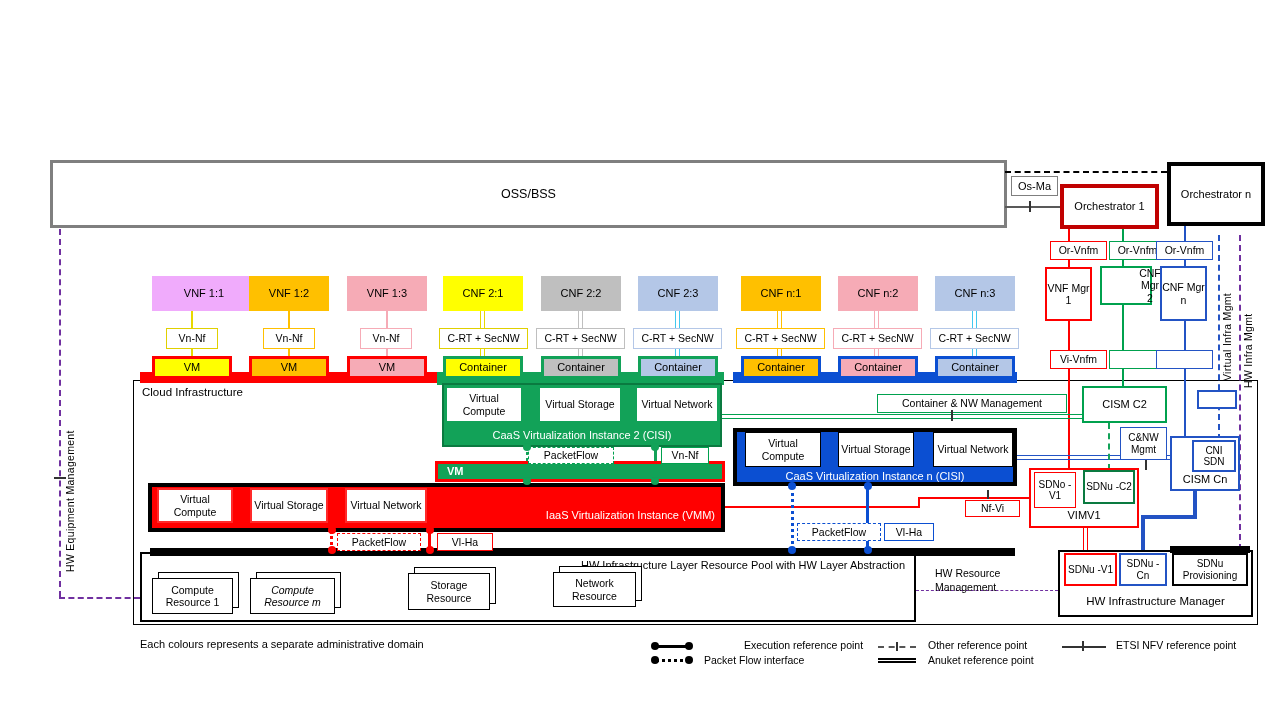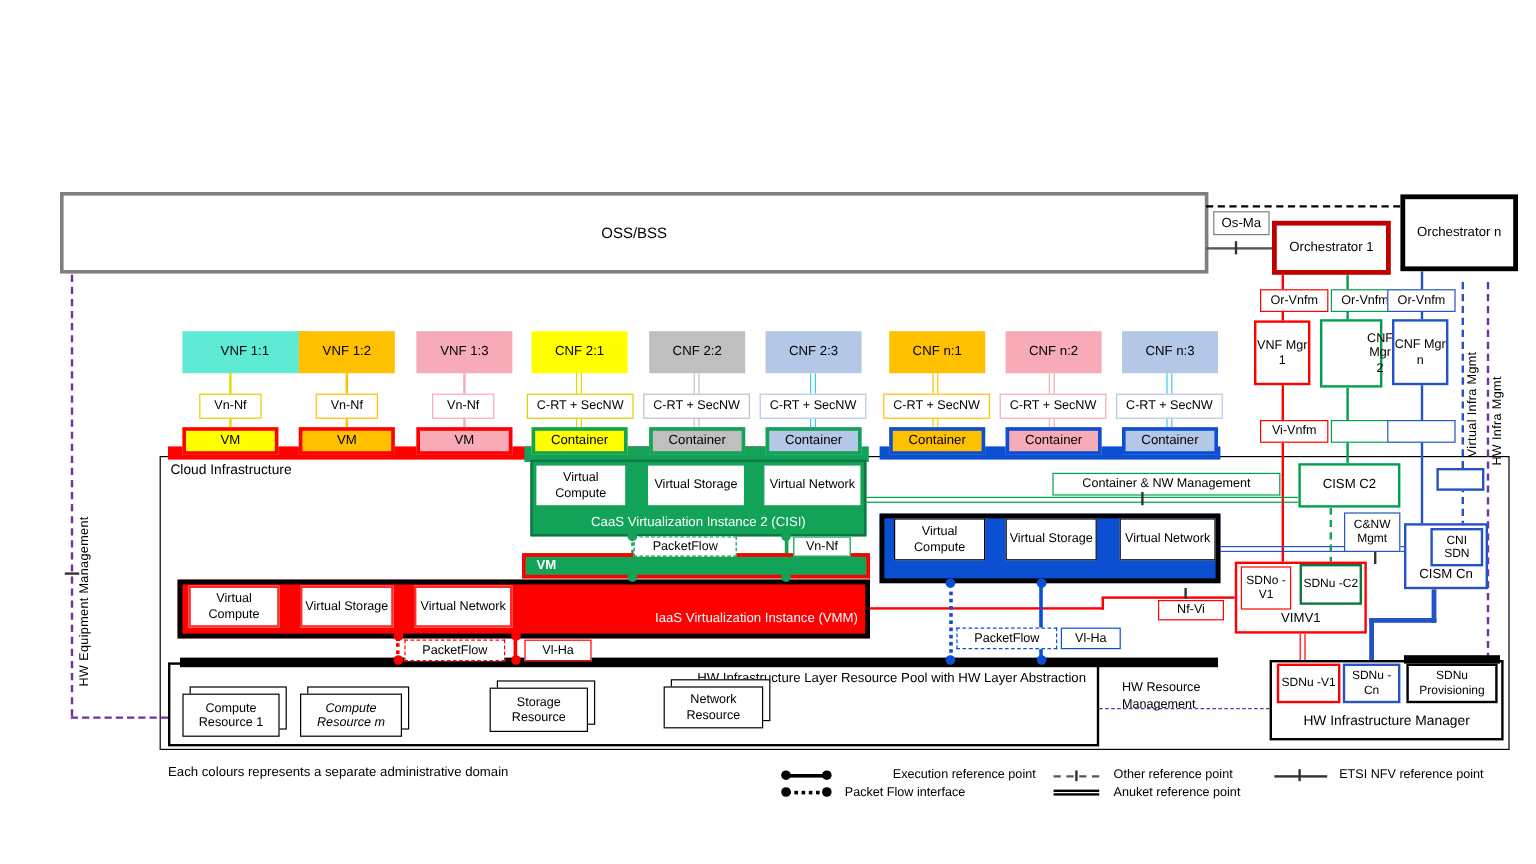--- a/index.html
+++ b/index.html
@@ -45,42 +45,42 @@
   <div class="box f105" style="left:1109px;top:241px;width:57px;height:19px;border:1.5px solid #00A14E;z-index:3;">
     <span>Or-Vnfm</span>
   </div>
   <div class="box f105" style="left:1156px;top:241px;width:57px;height:19px;border:1.5px solid #2353C4;z-index:3;">
     <span>Or-Vnfm</span>
   </div>
 
   <div class="box f105" style="left:1045px;top:267px;width:47px;height:54px;border:2px solid #FF0000;z-index:3;">
     <span>VNF Mgr 1</span>
   </div>
-  <div class="box f105" style="left:1100px;top:266px;width:46px;height:57px;border:2px solid #00A14E;z-index:3;padding-left:48px;">
+  <div class="box f105" style="left:1100px;top:266px;width:46px;height:39px;border:2px solid #00A14E;z-index:3;padding-left:48px;">
     <span>CNF Mgr 2</span>
   </div>
   <div class="box f105" style="left:1160px;top:266px;width:47px;height:55px;border:2px solid #2353C4;z-index:3;">
     <span>CNF Mgr n</span>
   </div>
 
   <div class="box f105" style="left:1050px;top:350px;width:57px;height:19px;border:1.5px solid #FF0000;z-index:3;">
     <span>Vi-Vnfm</span>
   </div>
   <div class="box f105" style="left:1109px;top:350px;width:57px;height:19px;border:1.5px solid #00A14E;z-index:3;"></div>
   <div class="box f105" style="left:1156px;top:350px;width:57px;height:19px;border:1.5px solid #2353C4;z-index:3;"></div>
 
   <div class="abs" style="left:1218px;top:235px;width:0;height:205px;border-left:2px dashed #2353C4;z-index:1;"></div>
   <div class="vtext" style="left:1221px;top:247px;height:134px;"><span>Virtual Infra Mgmt</span></div>
 
   <div class="abs" style="left:1239px;top:235px;width:0;height:335px;border-left:2px dashed #7030A0;z-index:1;"></div>
   <div class="abs" style="left:1227px;top:570px;width:13px;height:0;border-top:2px dashed #7030A0;z-index:1;"></div>
   <div class="abs" style="left:1227px;top:570px;width:0;height:13px;border-left:2px dashed #7030A0;z-index:1;"></div>
   <div class="vtext" style="left:1242px;top:278px;height:110px;"><span>HW Infra Mgmt</span></div>
 
-  <div class="box f11" style="left:152px;top:276px;width:104px;height:35px;background:#5eead4;">
+  <div class="box f11" style="left:152px;top:276px;width:104px;height:35px;background:#f0abfc;">
     <span>VNF 1:1</span>
     </div>
   <div class="box f11" style="left:249px;top:276px;width:80px;height:35px;background:#FFC000;">
     <span>VNF 1:2</span>
     </div>
   <div class="box f11" style="left:347px;top:276px;width:80px;height:35px;background:#F6ABB6;">
     <span>VNF 1:3</span>
     </div>
   <div class="box f11" style="left:443px;top:276px;width:80px;height:35px;background:#FFFF00;">
     <span>CNF 2:1</span>
@@ -248,20 +248,23 @@
   <div class="abs" style="left:733px;top:428px;width:284px;height:58px;background:#0B4FD2;border:4px solid #000;z-index:5;"></div>
   <div class="box f105" style="left:745px;top:432px;width:76px;height:35px;border:1.5px solid #000;z-index:6;">
     <span>Virtual Compute</span>
     </div>
   <div class="box f105" style="left:838px;top:432px;width:76px;height:35px;border:1.5px solid #000;z-index:6;">
     <span>Virtual Storage</span>
     </div>
   <div class="box f105" style="left:933px;top:432px;width:80px;height:35px;border:1.5px solid #000;z-index:6;">
     <span>Virtual Network</span>
     </div>
+  <div class="box f11" style="left:733px;top:467px;width:284px;height:18px;background:transparent;color:#fff;z-index:6;">
+    <span>CaaS Virtualization Instance n (CISI)</span>
+    </div>
 
   <div class="abs" style="left:1017px;top:455px;width:153px;height:5px;border-top:1.5px solid #2353C4;border-bottom:1.5px solid #2353C4;z-index:2;"></div>
   <div class="tick" style="left:1145px;top:460px;width:2px;height:10px;"></div>
   <div class="box f10" style="left:1120px;top:427px;width:47px;height:33px;border:1.5px solid #2353C4;z-index:6;">
     <span>C&amp;NW Mgmt</span>
     </div>
 
   <div class="abs" style="left:791px;top:486px;width:0;height:65px;border-left:3px dotted #0B4FD2;z-index:2;"></div>
   <div class="abs" style="left:866px;top:486px;width:3px;height:65px;background:#0B4FD2;z-index:2;"></div>
   <div class="dot" style="left:788px;top:482px;background:#0B4FD2;"></div>

